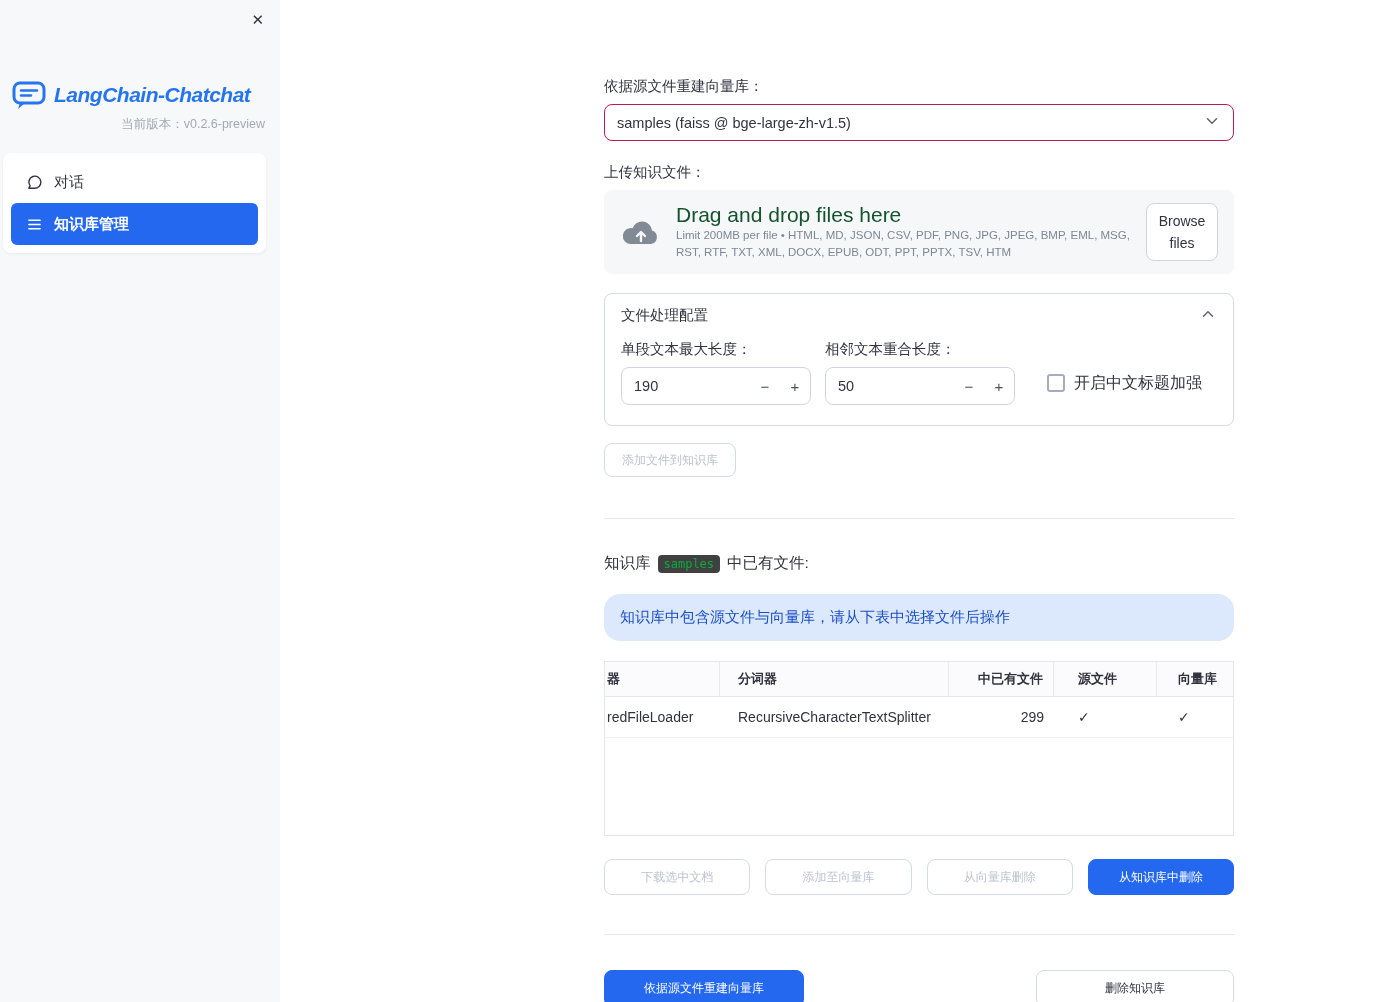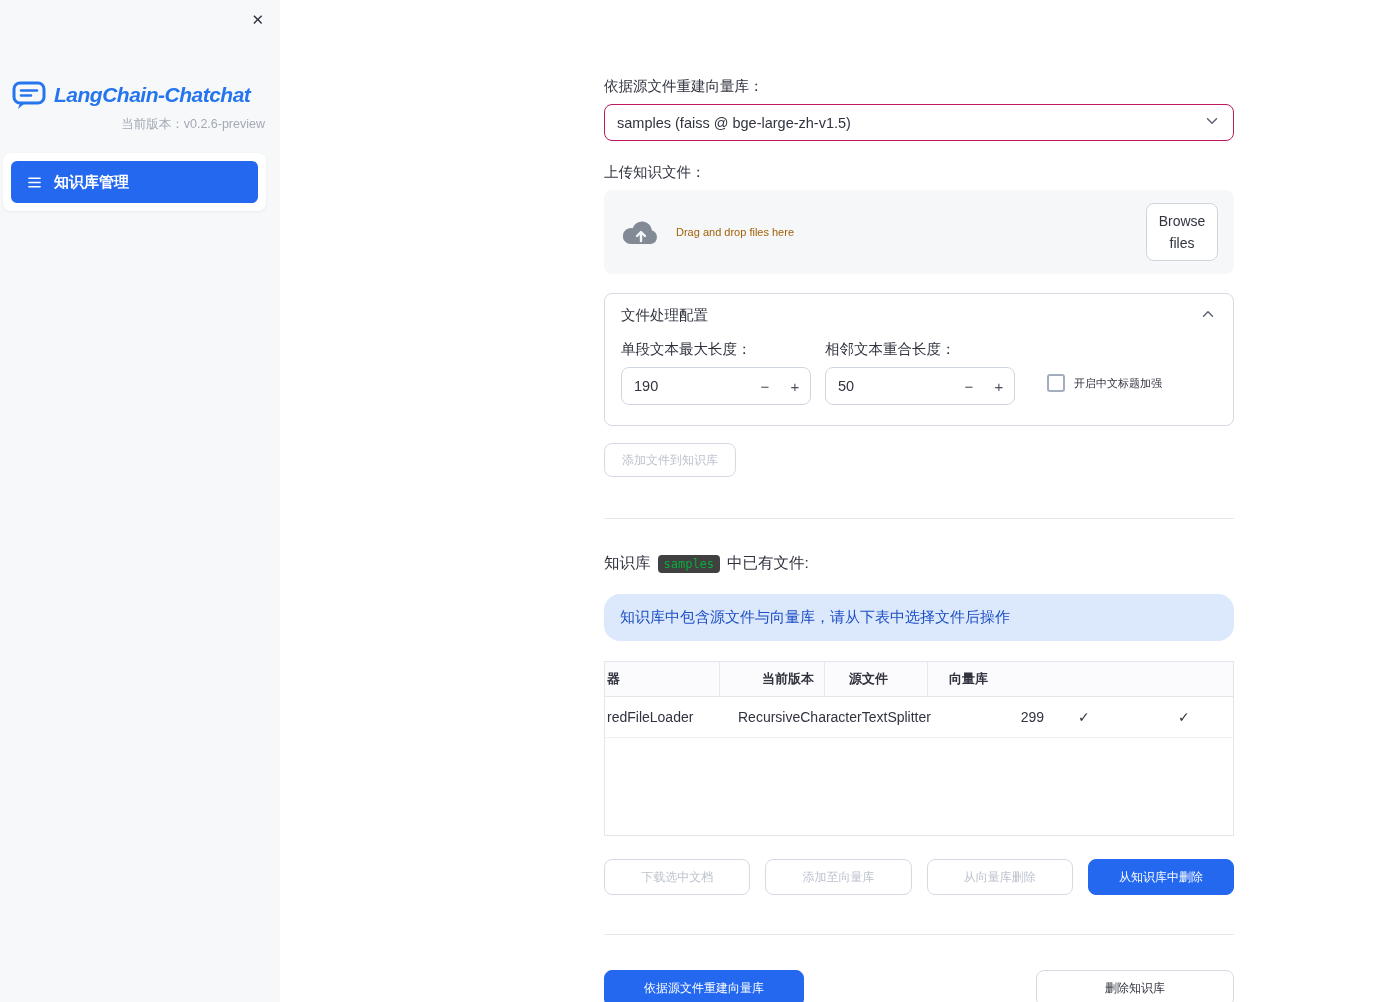--- a/index.html
+++ b/index.html
@@ -63,21 +63,21 @@
     padding:0 12px;background:#fff;cursor:pointer;font-size:14.5px;
   }
   .upload-label{margin-top:22px;}
   
   .uploader{
     height:84px;background:#f5f7f9;border-radius:8px;
     display:flex;align-items:center;padding:0 16px;gap:16px;
   }
   .cloud-icon{flex:0 0 auto;display:inline-flex;}
   .uploader-texts{flex:1;min-width:0;}
-  .drag-text{font-size:11px;color:#a16207;}
+  .drag-text{font-size:21px;color:#14532d;}
   .limit-text{font-size:11.5px;color:#7d8795;line-height:1.45;max-width:474px;}
   .browse-btn{
     flex:0 0 auto;width:72px;min-height:52px;background:#ffffff;
     border:1px solid #d0d5dd;border-radius:8px;font-size:14px;
     font-family:inherit;color:#31333f;cursor:pointer;padding:6px 8px;line-height:1.6;
   }
   
   .expander{margin-top:19px;border:1px solid #d5dae3;border-radius:8px;}
   .expander-header{
     height:42px;display:flex;align-items:center;justify-content:space-between;
@@ -94,21 +94,21 @@
     width:30px;height:100%;background:none;border:none;cursor:pointer;
     font-size:15px;color:#4a4f5a;font-family:inherit;
   }
   .check-col{
     display:flex;align-items:flex-start;gap:9px;padding-top:34px;padding-left:18px;
   }
   .checkbox{
     width:18px;height:18px;border:2px solid #a6adba;border-radius:3px;
     background:#fff;cursor:pointer;flex:0 0 auto;
   }
-  .check-label{font-size:11px;line-height:18px;}
+  .check-label{font-size:16px;line-height:18px;}
   
   .btn{
     font-family:inherit;font-size:12px;border-radius:8px;cursor:pointer;
     background:#ffffff;border:1px solid #d6dae2;color:#31333f;
   }
   .btn.disabled{color:var(--disabled-text);cursor:default;}
   .btn.primary{background:var(--primary);border:1px solid var(--primary);color:#ffffff;}
   .add-btn{margin-top:17px;height:34px;padding:0 17px;}
   .divider{border:none;border-top:1px solid #e6e8ec;margin:41px 0 34px 0;}
   .divider2{margin:39px 0 35px 0;}
@@ -162,20 +162,28 @@
         <path d="M8 23 L6 29 L13 23" fill="#2475ee"></path>
         <path d="M9 10.5 H25 M9 15.5 H19" stroke="#2475ee" stroke-width="2.6" stroke-linecap="round"></path>
       </svg>
     </span>
     <span class="logo-text">LangChain-Chatchat</span>
   </div>
 
   <div class="version">当前版本：v0.2.6-preview</div>
 
   <nav class="nav-card">
+    <div class="nav-item">
+      <span class="nav-icon">
+        <svg width="17" height="17" viewBox="0 0 24 24" fill="none" stroke="#31333f" stroke-width="2" stroke-linejoin="round">
+          <path d="M21 11.5a8.5 8.5 0 0 1-8.5 8.5H4l1.8-3.2A8.5 8.5 0 1 1 21 11.5z"></path>
+        </svg>
+      </span>
+      <span>对话</span>
+    </div>
     <div class="nav-item selected">
       <span class="nav-icon">
         <svg width="17" height="17" viewBox="0 0 24 24" fill="none" stroke="#ffffff" stroke-width="2" stroke-linecap="round">
           <path d="M4 6h16M4 12h16M4 18h16"></path>
         </svg>
       </span>
       <span>知识库管理</span>
     </div>
   </nav>
 </aside>
@@ -197,20 +205,21 @@
     <div class="uploader">
       <span class="cloud-icon">
         <svg width="40" height="30" viewBox="0 0 40 30">
           <path d="M31 27H11a8 8 0 1 1 1.6-15.8A10 10 0 0 1 32 13.4 7 7 0 0 1 31 27z" fill="#828a96"></path>
           <path d="M21 24v-8" stroke="#f5f7f9" stroke-width="2.4" stroke-linecap="round"></path>
           <path d="M17 19l4-4 4 4" stroke="#f5f7f9" stroke-width="2.4" fill="none" stroke-linecap="round" stroke-linejoin="round"></path>
         </svg>
       </span>
       <div class="uploader-texts">
         <div class="drag-text">Drag and drop files here</div>
+        <div class="limit-text">Limit 200MB per file • HTML, MD, JSON, CSV, PDF, PNG, JPG, JPEG, BMP, EML, MSG, RST, RTF, TXT, XML, DOCX, EPUB, ODT, PPT, PPTX, TSV, HTM</div>
       </div>
       <button class="browse-btn">Browse files</button>
     </div>
 
     <section class="expander">
       <div class="expander-header">
         <span>文件处理配置</span>
         <span>
           <svg width="18" height="18" viewBox="0 0 24 24" fill="none" stroke="#5f6673" stroke-width="2" stroke-linecap="round" stroke-linejoin="round">
               <path d="M6 15l6-6 6 6"></path>
@@ -249,21 +258,22 @@
       <span>知识库</span>
       <code class="kb-code">samples</code>
       <span>中已有文件:</span>
     </div>
 
     <div class="info-box">知识库中包含源文件与向量库，请从下表中选择文件后操作</div>
 
     <div class="table">
       <div class="t-header">
         <div class="cell c1">器</div>
-        <div class="cell c3">当前版本</div>
+        <div class="cell c2">分词器</div>
+        <div class="cell c3">中已有文件</div>
         <div class="cell c4">源文件</div>
         <div class="cell c5">向量库</div>
       </div>
       <div class="t-row">
         <div class="cell c1">redFileLoader</div>
         <div class="cell c2">RecursiveCharacterTextSplitter</div>
         <div class="cell c3">299</div>
         <div class="cell c4">✓</div>
         <div class="cell c5">✓</div>
       </div>

